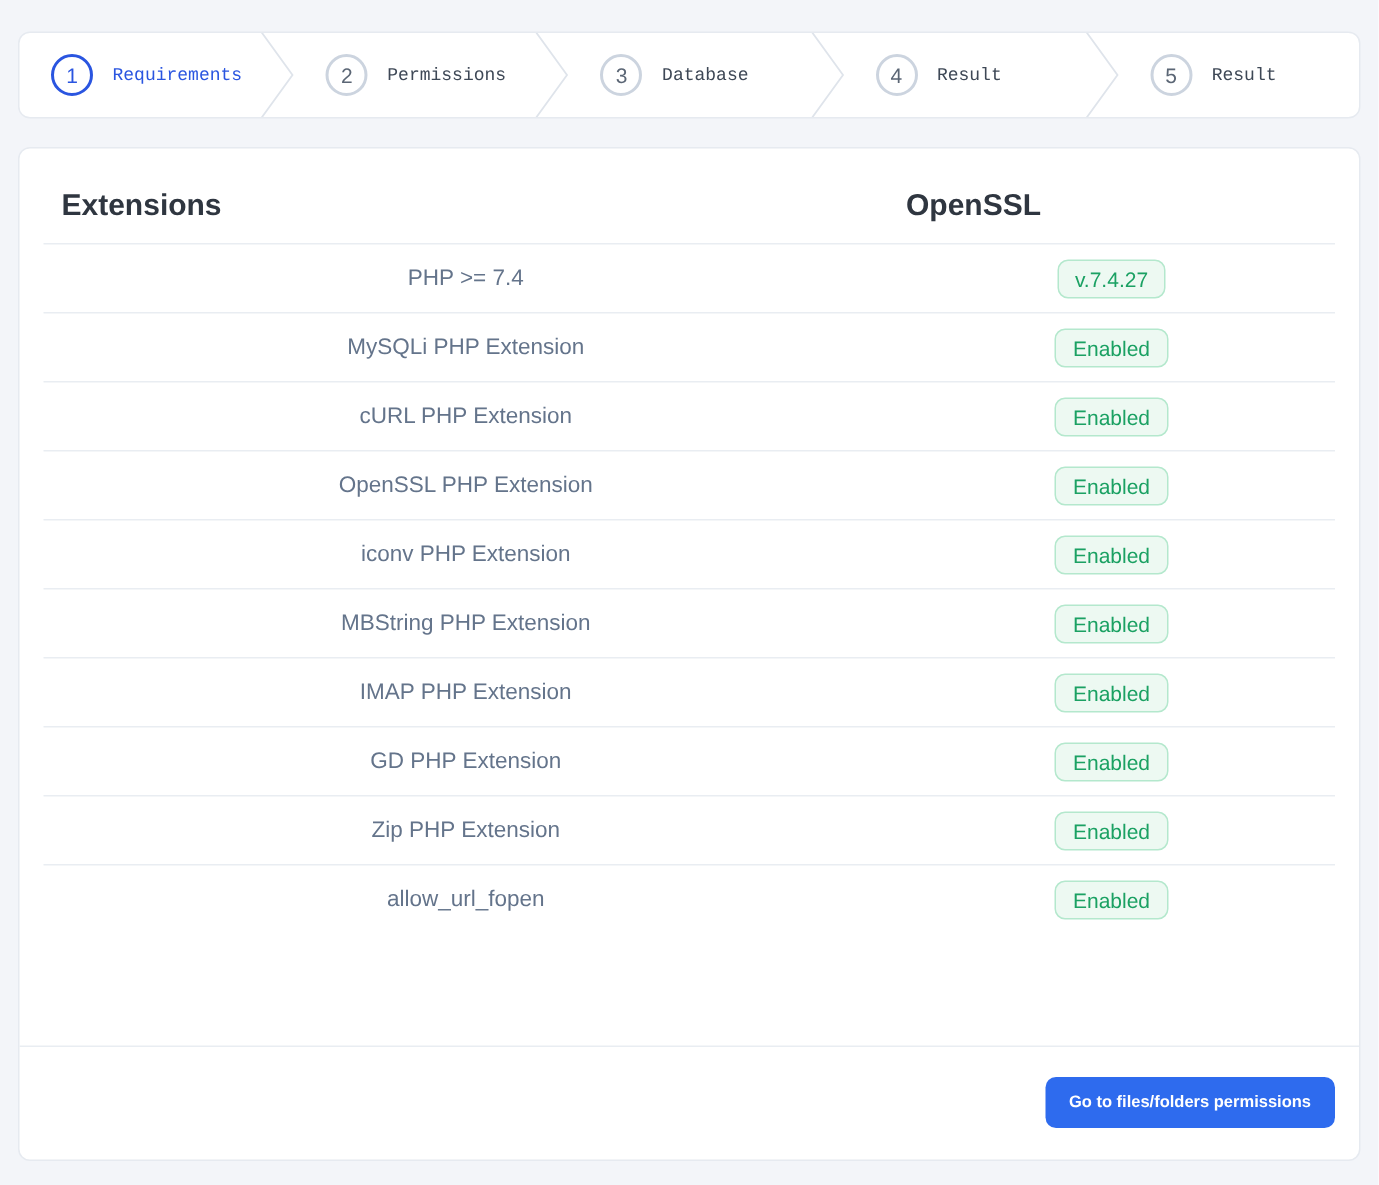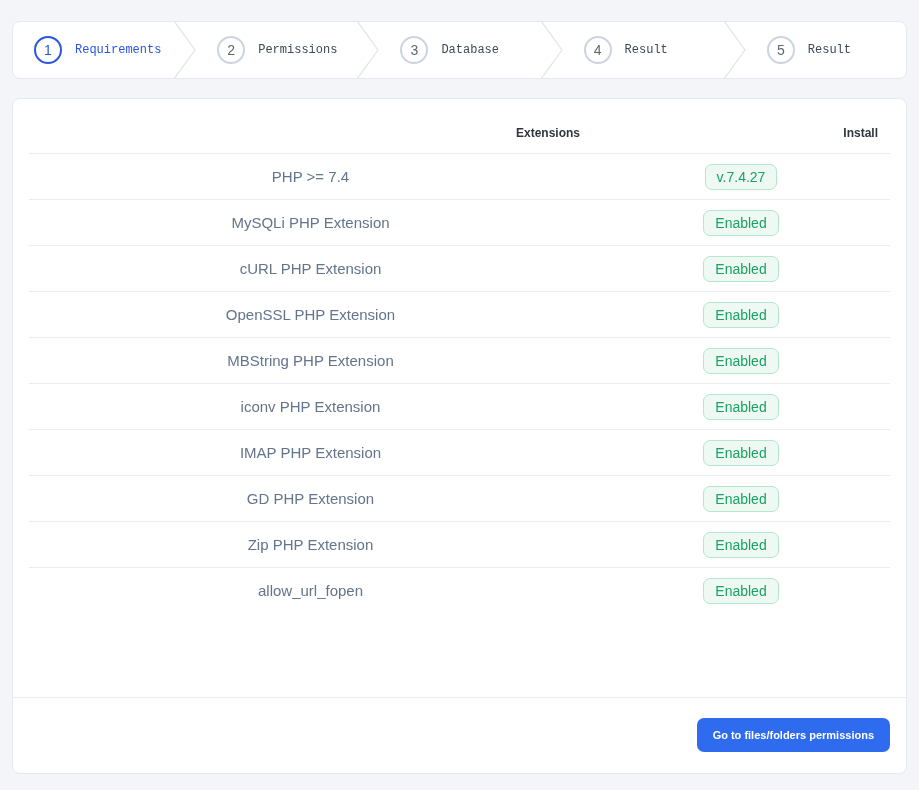--- a/index.html
+++ b/index.html
@@ -78,22 +78,22 @@
     height:676px;
     display:flex;
     flex-direction:column;
   }
   .table-wrap{ padding:0 16px 21px 16px; flex:1 1 auto; }
   table.req-table{
     width:100%;
     border-collapse:collapse;
   }
   .req-table th{
-    text-align:right;
-    font-size:12px;
+    text-align:left;
+    font-size:20px;
     font-weight:700;
     color:var(--head-text);
     padding:27px 12px 13px 12px;
     border-bottom:1px solid var(--divider);
   }
   .req-table th.col-result{ width:298px; }
   .req-table td{
     font-size:15px;
     color:var(--row-text);
     padding:0 12px;
@@ -189,21 +189,21 @@
     <span class="step-label">Result</span>
   </div>
 </div>
 
   <div class="main-card">
     <div class="table-wrap">
       <table class="req-table">
         <thead>
           <tr>
             <th>Extensions</th>
-            <th class="col-result">Install</th>
+            <th class="col-result">OpenSSL</th>
           </tr>
         </thead>
         <tbody id="req-rows">
   <tr>
     <td><span class="cell-text">PHP &gt;= 7.4</span></td>
     <td>
       <span class="badge">v.7.4.27</span>
     </td>
   </tr>
 
@@ -223,28 +223,28 @@
   </tr>
 
   <tr>
     <td><span class="cell-text">OpenSSL PHP Extension</span></td>
     <td>
       <span class="badge">Enabled</span>
     </td>
   </tr>
 
   <tr>
+    <td><span class="cell-text">iconv PHP Extension</span></td>
+    <td>
+      <span class="badge">Enabled</span>
+    </td>
+  </tr>
+
+  <tr>
     <td><span class="cell-text">MBString PHP Extension</span></td>
-    <td>
-      <span class="badge">Enabled</span>
-    </td>
-  </tr>
-
-  <tr>
-    <td><span class="cell-text">iconv PHP Extension</span></td>
     <td>
       <span class="badge">Enabled</span>
     </td>
   </tr>
 
   <tr>
     <td><span class="cell-text">IMAP PHP Extension</span></td>
     <td>
       <span class="badge">Enabled</span>
     </td>

